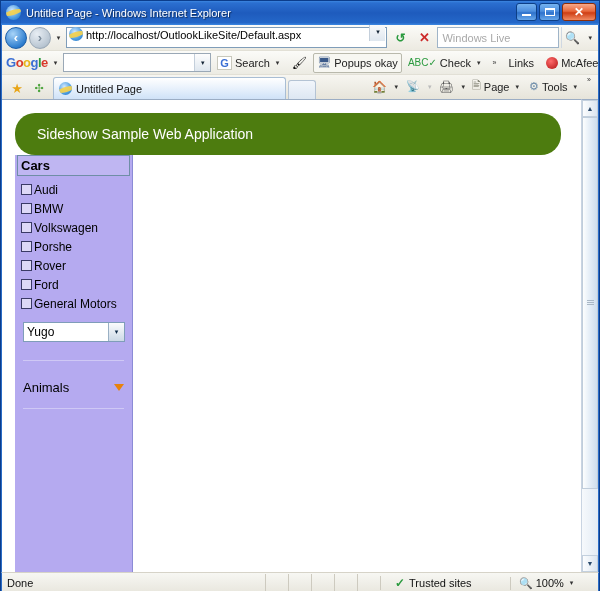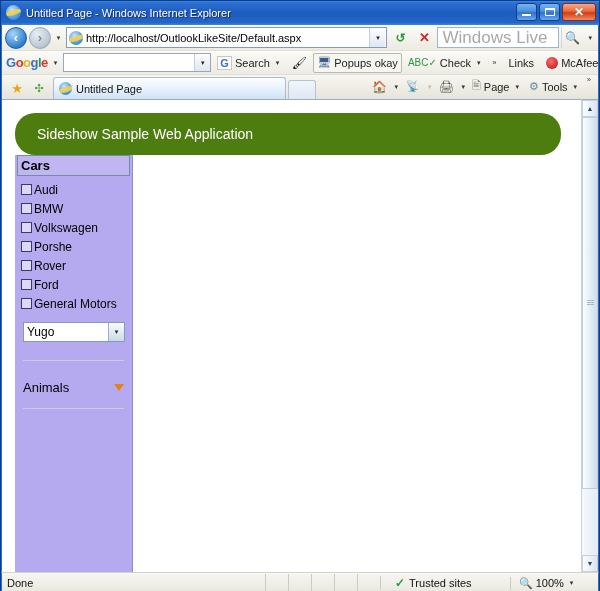--- a/index.html
+++ b/index.html
@@ -118,22 +118,22 @@
     width: 11px; height: 20px; flex: 0 0 auto;
     display: flex; align-items: center; justify-content: center;
     font-size: 7px; color: #333; cursor: pointer;
   }
   #urlbox {
     flex: 1 1 auto;
     height: 21px;
     background: #ffffff;
     border: 1px solid #7f9db9;
     display: flex;
-    align-items: center;
-    padding: 0 1px 0 2px;
+    align-items: flex-end;
+    padding: 0 1px 6px 2px;
     min-width: 0;
   }
   #urlbox .fav {
     width: 14px; height: 14px; flex: 0 0 auto; margin-right: 3px;
   }
   #urlbox .urltext {
     flex: 1 1 auto;
     font-size: 11px; color: #000;
     white-space: nowrap; overflow: hidden;
   }
@@ -153,21 +153,21 @@
     font-size: 13px;
   }
   #searchbox {
     width: 122px; height: 21px;
     background: #ffffff;
     border: 1px solid #9fb4c8;
     display: flex; align-items: center;
     padding-left: 4px;
     flex: 0 0 auto;
   }
-  #searchbox .ph { color: #a9a9a9; font-size: 17px; }
+  #searchbox .ph { color: #a9a9a9; font-size: 11px; }
   #searchgo {
     width: 22px; height: 21px; flex: 0 0 auto;
     display: flex; align-items: center; justify-content: center;
     border-left: 1px solid #cfd8e2;
     cursor: pointer;
   }
   #searchgo .mag { font-size: 12px; color: #2c5fa8; }
   .mini-caret { font-size: 7px; color: #333; padding: 0 3px; cursor: pointer; }
 
   

